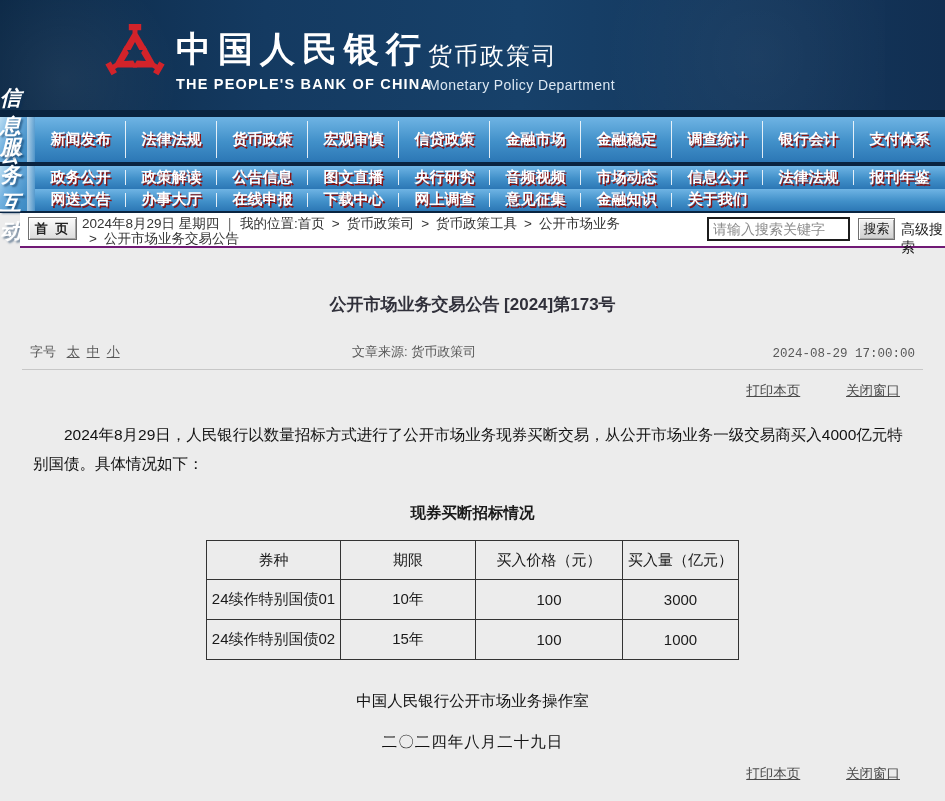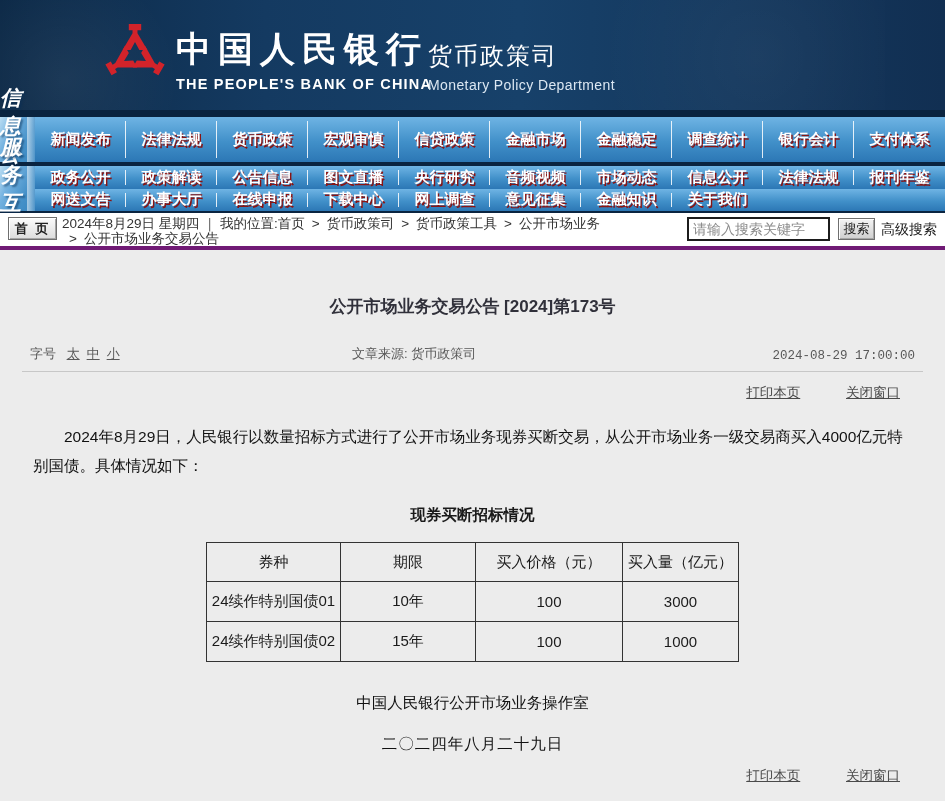--- a/index.html
+++ b/index.html
@@ -35,21 +35,21 @@
   .nav-rows{flex:1;display:flex;flex-direction:column;}
   .nav-row{flex:1;display:flex;
     background:linear-gradient(180deg,#6fb4e4 0%,#4190c9 55%,#2c77b5 100%);}
   .nav-item{width:91px;display:flex;align-items:center;justify-content:center;
     color:#fff;font-size:15px;font-weight:bold;text-shadow:1.5px 1.5px 0 #8a1413;
     position:relative;text-decoration:none;cursor:pointer;white-space:nowrap;}
   .nav-item.sep::after{content:'';position:absolute;right:0;top:4px;bottom:4px;width:1px;
     background:rgba(255,255,255,.85);}
 
   
-  .crumb-bar{position:relative;height:33px;background:#fff;border-bottom:4px solid #701a75;}
+  .crumb-bar{position:relative;height:33px;background:#fff;border-bottom:2px solid #701a75;margin-left:20px;}
   .home-btn{position:absolute;left:8px;top:4px;width:49px;height:23px;
     background:linear-gradient(180deg,#fbfbfb,#dcdcdc);border:1px solid #6f6f6f;
     box-shadow:inset 1px 1px 0 #fff,inset -1px -1px 0 #a5a5a5;
     font-size:13px;font-weight:bold;letter-spacing:2px;color:#222;cursor:pointer;
     font-family:inherit;padding:0;}
   .crumb-text{position:absolute;left:62px;top:3px;width:556px;font-size:13.5px;
     color:#333;line-height:15px;}
   .crumb-text .crumb{cursor:pointer;}
   .crumb-sep{margin:0 7px;}
   .search-input{position:absolute;left:687px;top:4px;width:131px;height:18px;

